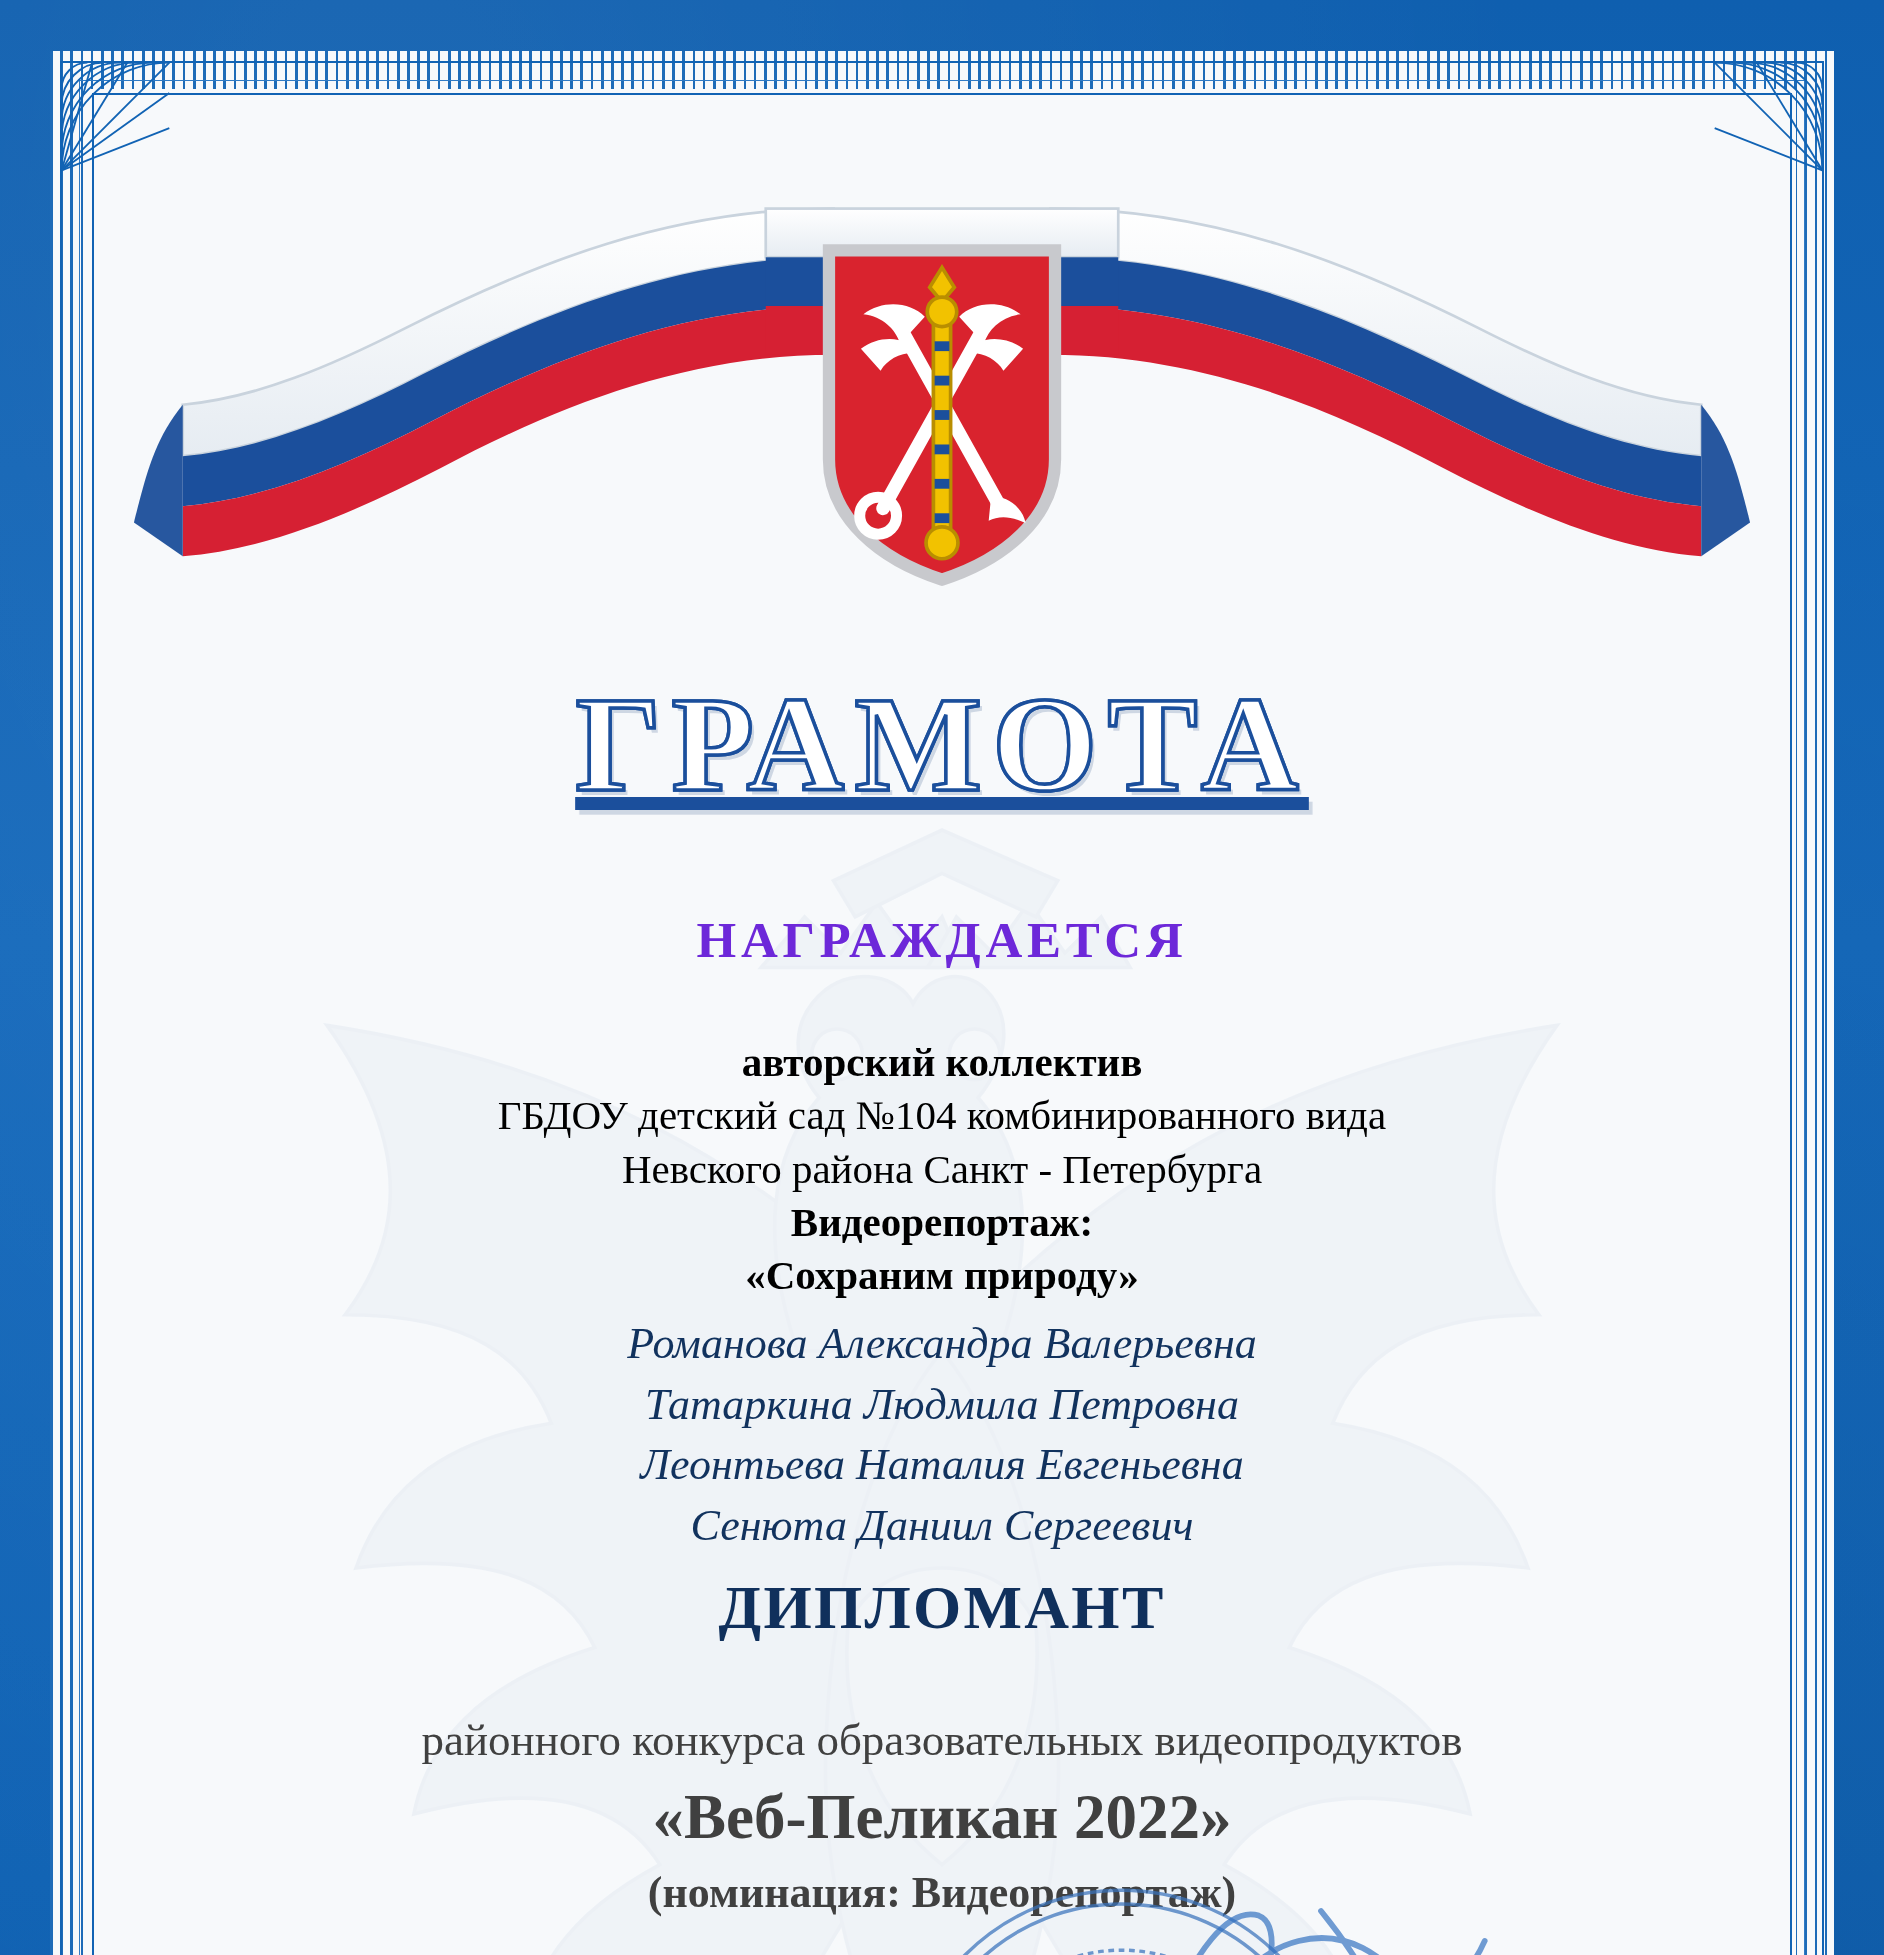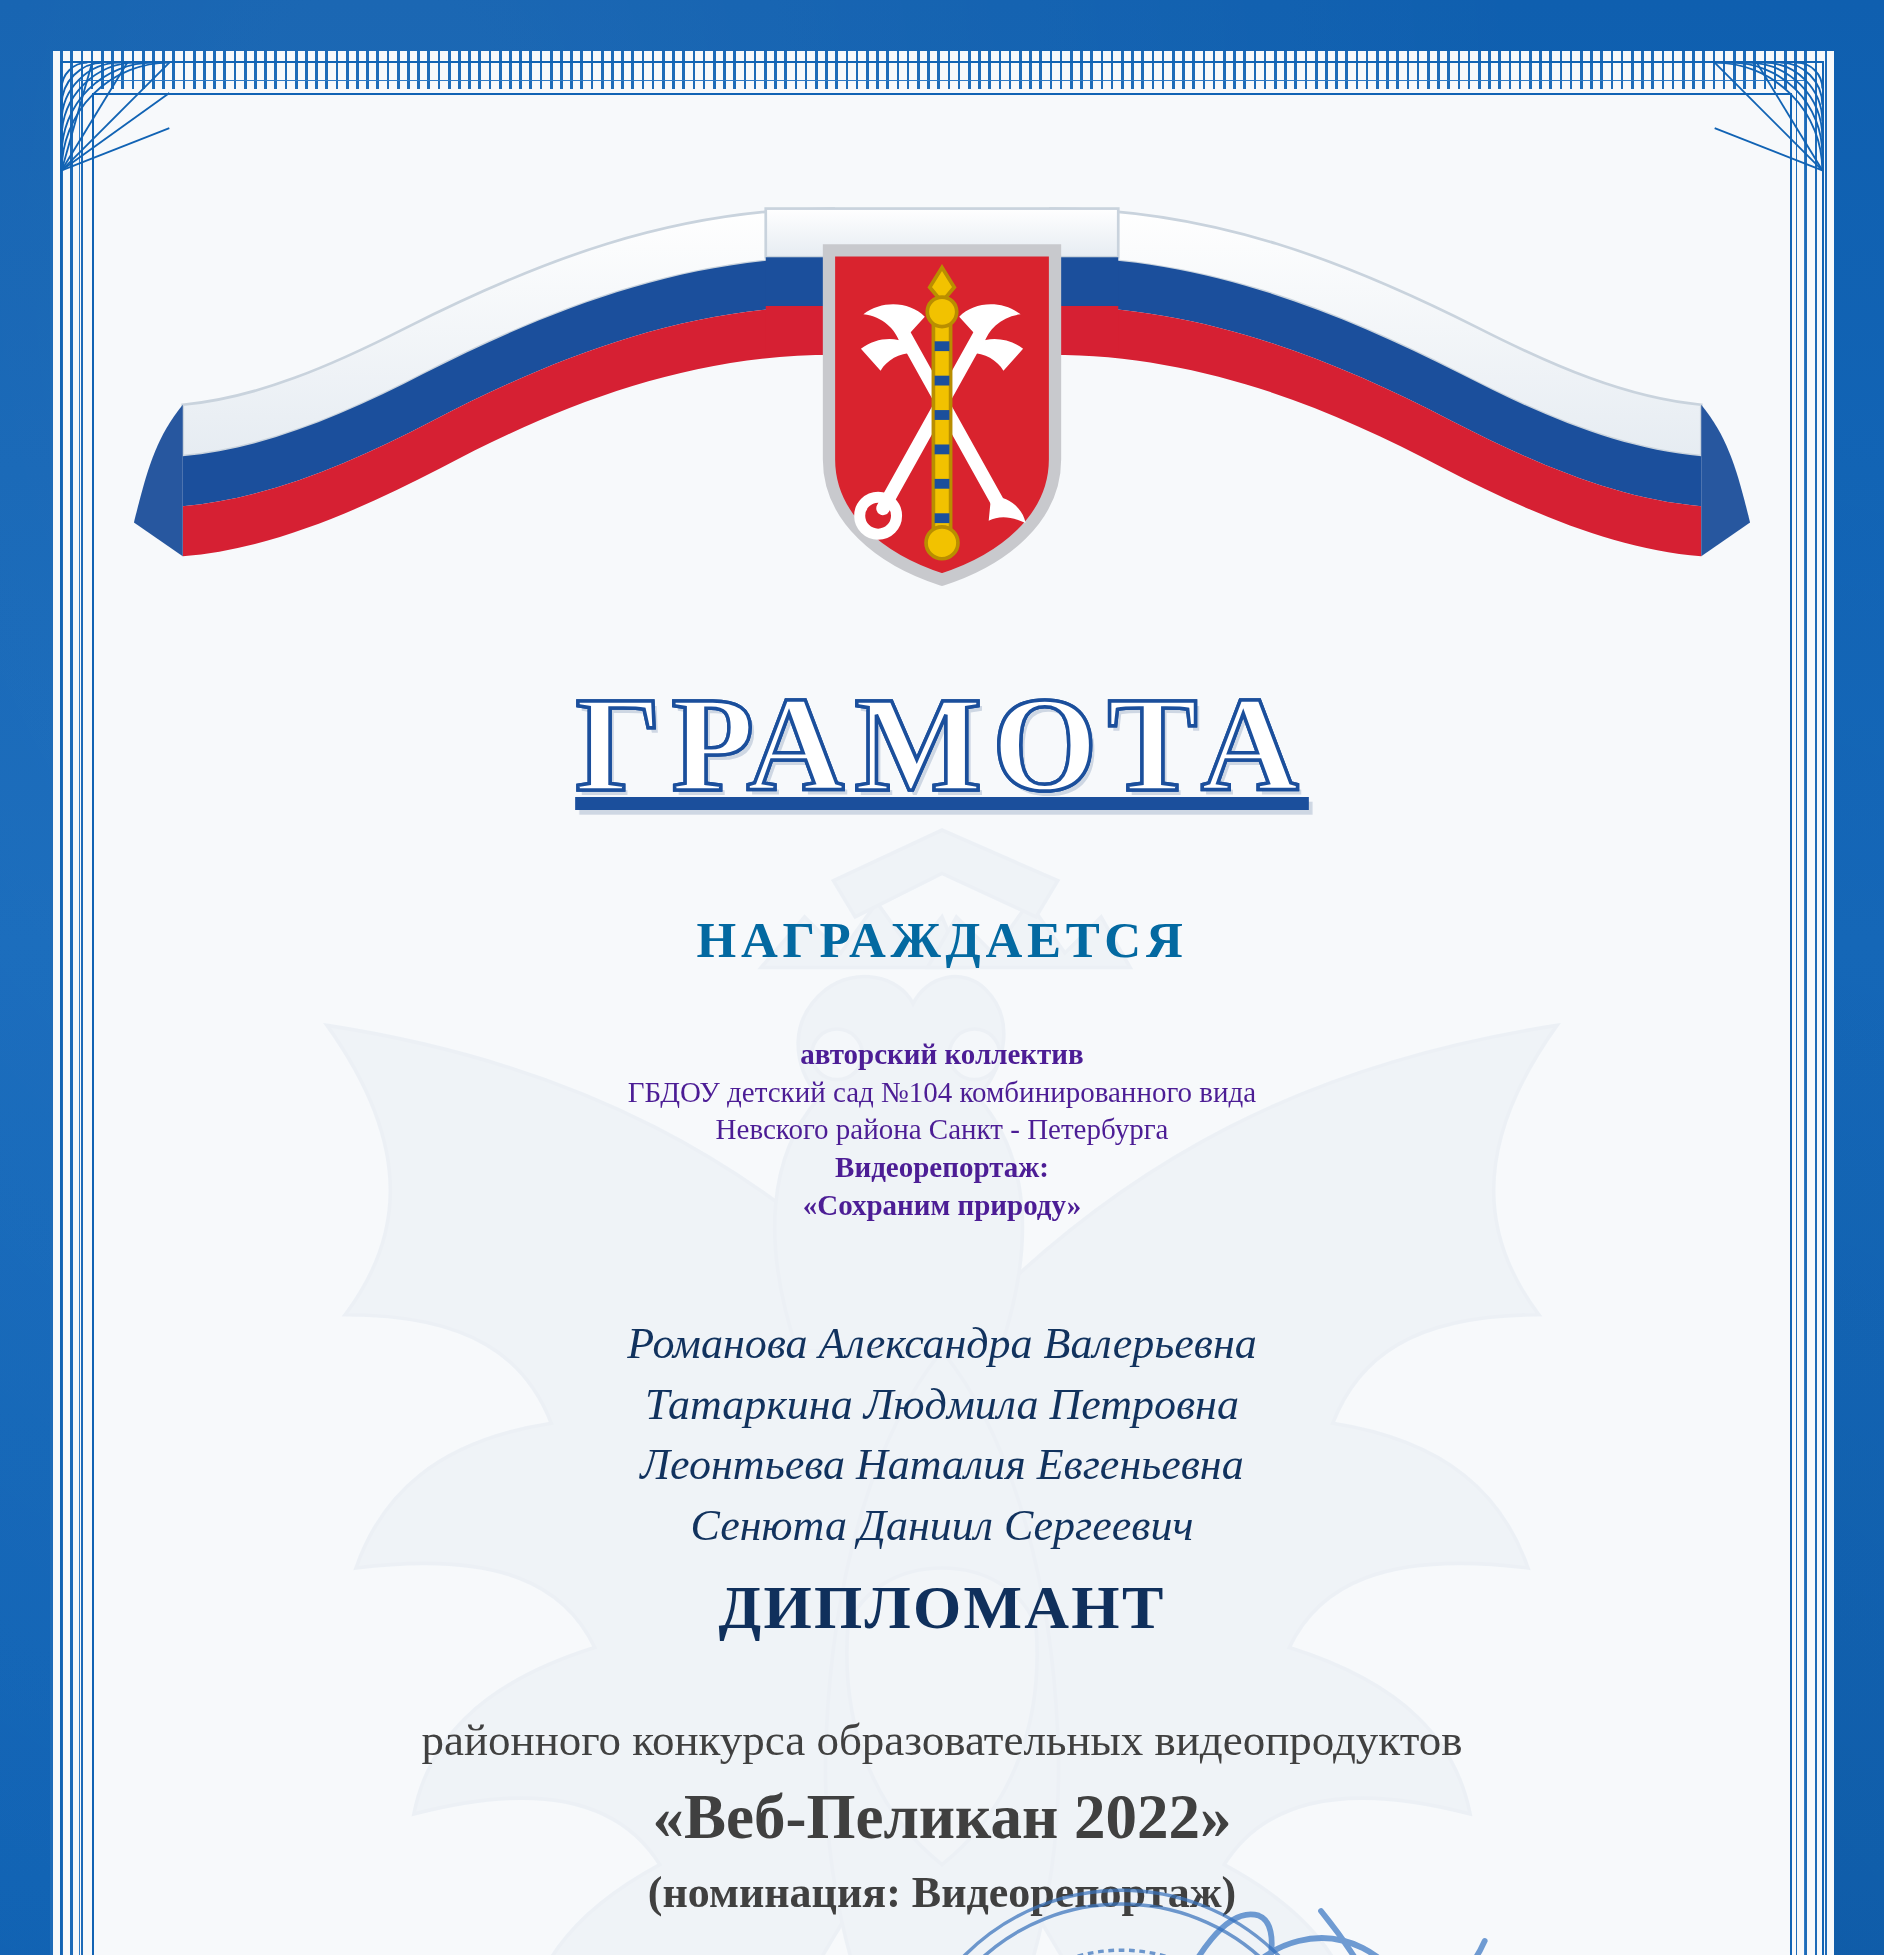--- a/index.html
+++ b/index.html
@@ -154,30 +154,30 @@
   }
 
   
   .awarded-title {
     position: absolute;
     left: 0; right: 0;
     top: 860px;
     font-size: 51px;
     font-weight: 700;
     letter-spacing: 4.7px;
-    color: #0369a1;
+    color: #6d28d9;
   }
 
   .recipient-block {
     position: absolute;
     left: 0; right: 0;
     top: 985px;
-    font-size: 29px;
+    font-size: 41px;
     line-height: 1.30;
-    color: #4c1d95;
+    color: #000000;
   }
   .recipient-block .bold { font-weight: 700; }
   .recipient-block .reg  { font-weight: 400; }
 
   .names-block {
     position: absolute;
     left: 0; right: 0;
     top: 1263px;
     font-size: 44px;
     line-height: 1.38;

